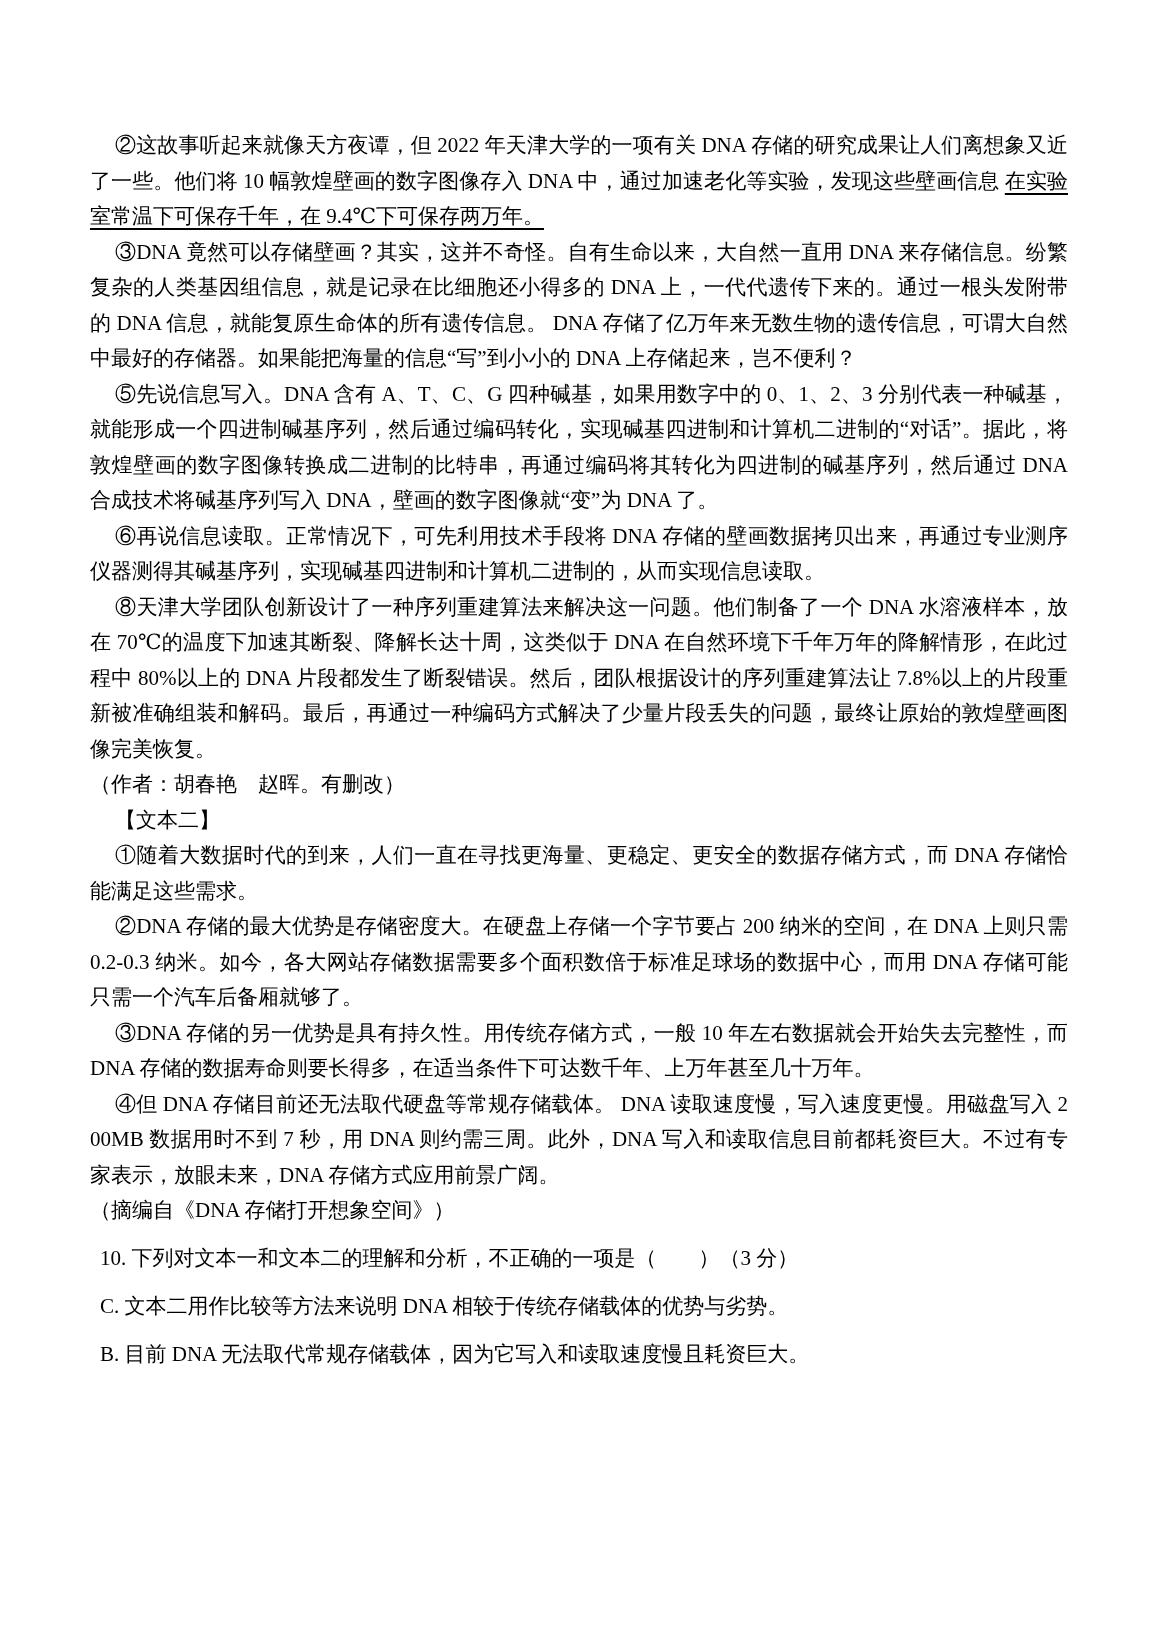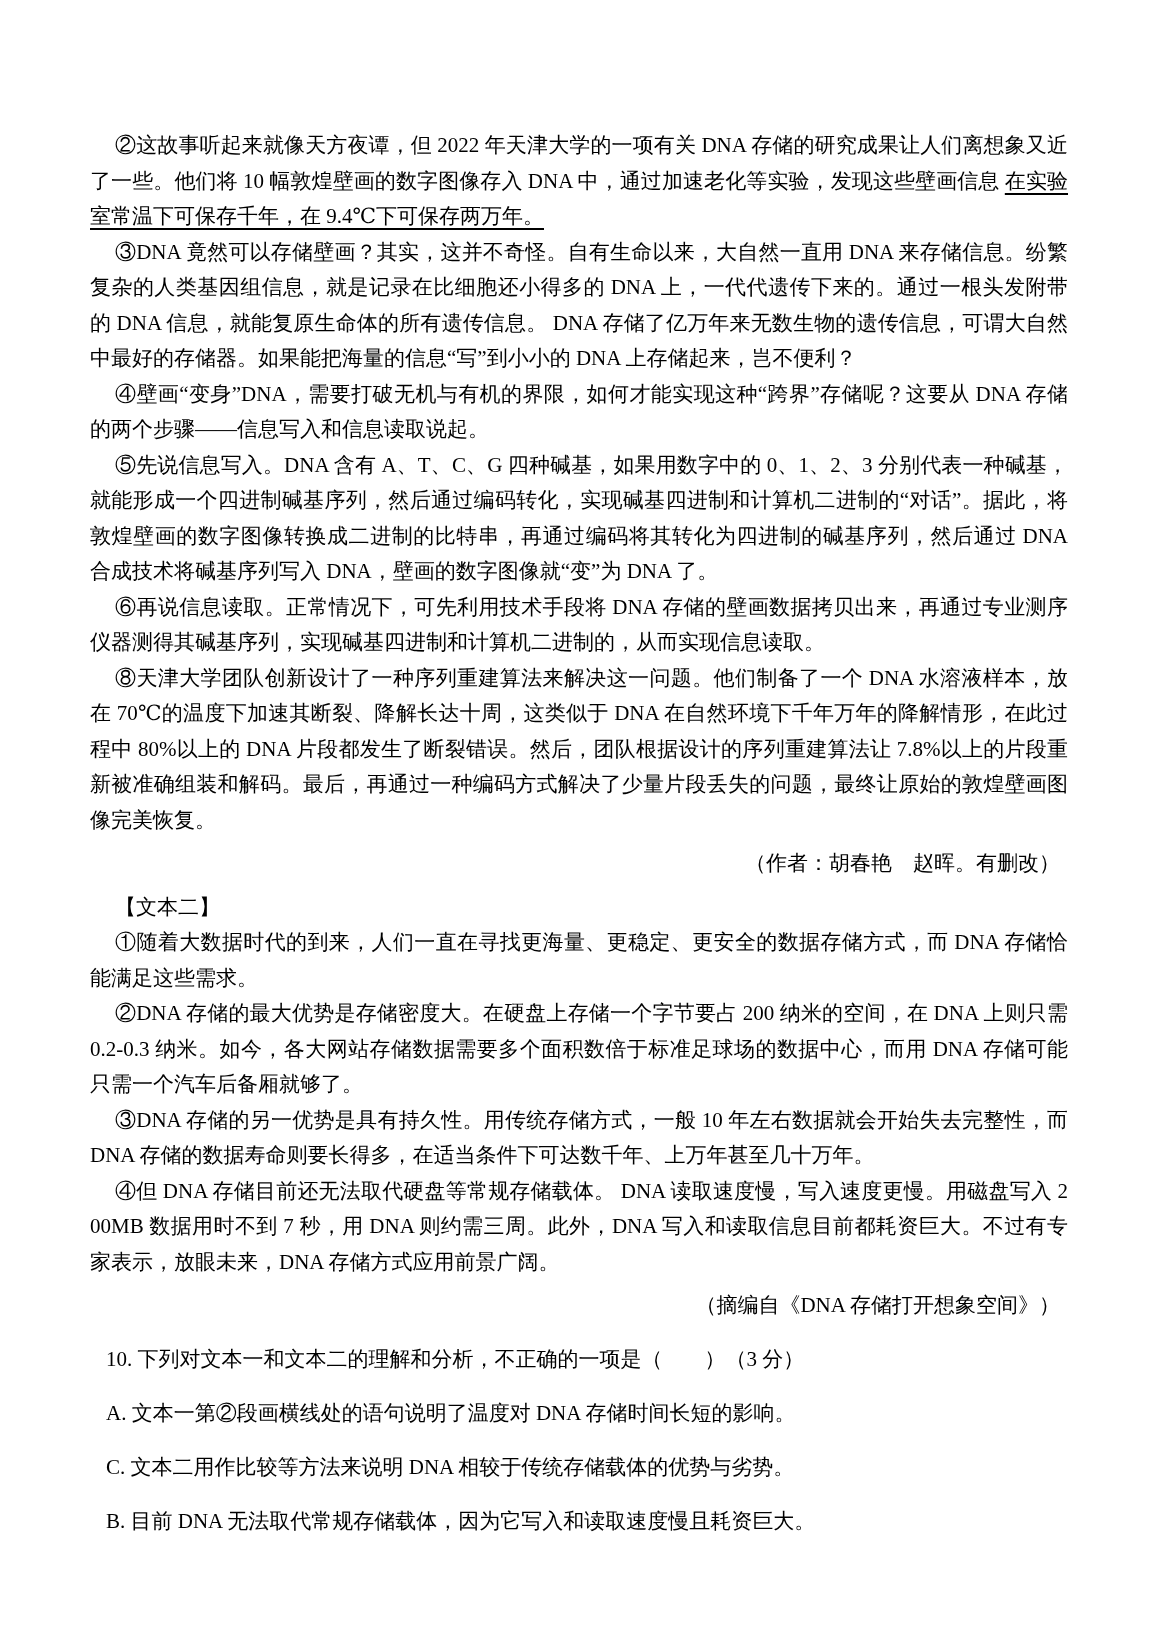--- a/index.html
+++ b/index.html
@@ -20,47 +20,45 @@
     color: #000000;
   }
   .para {
     margin: 0;
     line-height: 35.5px;
     text-align: justify;
     text-indent: 25px;
     word-break: break-all;
   }
   .align-right {
-    margin: 8px;
+    margin: 0;
     line-height: 35.5px;
-    text-align: right;
     text-indent: 0;
   }
   .q-line {
-    margin: 16px;
+    margin: 10px;
     line-height: 38px;
     text-align: justify;
     text-indent: 0;
     word-break: break-all;
   }
   u.uline {
     text-decoration: underline;
     text-underline-offset: 5px;
   }
 </style>
 </head>
 <body>
 
 <div class="page">
 
   <p class="para"><span>②这故事听起来就像天方夜谭，但 2022 年天津大学的一项有关 DNA 存储的研究成果让人们离想象又近了一些。他们将 10 幅敦煌壁画的数字图像存入 DNA 中，通过加速老化等实验，发现这些壁画信息 </span><u class="uline">在实验室常温下可保存千年，在 9.4℃下可保存两万年。</u></p>
 
   <p class="para">③DNA 竟然可以存储壁画？其实，这并不奇怪。自有生命以来，大自然一直用 DNA 来存储信息。纷繁复杂的人类基因组信息，就是记录在比细胞还小得多的 DNA 上，一代代遗传下来的。通过一根头发附带的 DNA 信息，就能复原生命体的所有遗传信息。 DNA 存储了亿万年来无数生物的遗传信息，可谓大自然中最好的存储器。如果能把海量的信息“写”到小小的 DNA 上存储起来，岂不便利？</p>
 
-  <p class="para">④壁画“变身”DNA，需要打破无机与有机的界限，如何才能实现这种“跨界”存储呢？这要从 DNA 存储的两个步骤——信息写入和信息读取说起。</p>
 
   <p class="para">⑤先说信息写入。DNA 含有 A、T、C、G 四种碱基，如果用数字中的 0、1、2、3 分别代表一种碱基，就能形成一个四进制碱基序列，然后通过编码转化，实现碱基四进制和计算机二进制的“对话”。据此，将敦煌壁画的数字图像转换成二进制的比特串，再通过编码将其转化为四进制的碱基序列，然后通过 DNA 合成技术将碱基序列写入 DNA，壁画的数字图像就“变”为 DNA 了。</p>
 
   <p class="para">⑥再说信息读取。正常情况下，可先利用技术手段将 DNA 存储的壁画数据拷贝出来，再通过专业测序仪器测得其碱基序列，实现碱基四进制和计算机二进制的，从而实现信息读取。</p>
 
 
   <p class="para">⑧天津大学团队创新设计了一种序列重建算法来解决这一问题。他们制备了一个 DNA 水溶液样本，放在 70℃的温度下加速其断裂、降解长达十周，这类似于 DNA 在自然环境下千年万年的降解情形，在此过程中 80%以上的 DNA 片段都发生了断裂错误。然后，团队根据设计的序列重建算法让 7.8%以上的片段重新被准确组装和解码。最后，再通过一种编码方式解决了少量片段丢失的问题，最终让原始的敦煌壁画图像完美恢复。</p>
 
   <p class="align-right">（作者：胡春艳　赵晖。有删改）</p>
 
@@ -71,19 +69,18 @@
   <p class="para">②DNA 存储的最大优势是存储密度大。在硬盘上存储一个字节要占 200 纳米的空间，在 DNA 上则只需 0.2-0.3 纳米。如今，各大网站存储数据需要多个面积数倍于标准足球场的数据中心，而用 DNA 存储可能只需一个汽车后备厢就够了。</p>
 
   <p class="para">③DNA 存储的另一优势是具有持久性。用传统存储方式，一般 10 年左右数据就会开始失去完整性，而 DNA 存储的数据寿命则要长得多，在适当条件下可达数千年、上万年甚至几十万年。</p>
 
   <p class="para">④但 DNA 存储目前还无法取代硬盘等常规存储载体。 DNA 读取速度慢，写入速度更慢。用磁盘写入 200MB 数据用时不到 7 秒，用 DNA 则约需三周。此外，DNA 写入和读取信息目前都耗资巨大。不过有专家表示，放眼未来，DNA 存储方式应用前景广阔。</p>
 
   <p class="align-right">（摘编自《DNA 存储打开想象空间》）</p>
 
   <p class="q-line">10. 下列对文本一和文本二的理解和分析，不正确的一项是（　　）（3 分）</p>
 
-  <p class="q-line">A. 文本一第②段画横线处的语句说明了温度对 DNA 存储时间长短的影响。</p>
 
   <p class="q-line">C. 文本二用作比较等方法来说明 DNA 相较于传统存储载体的优势与劣势。</p>
 
   <p class="q-line">B. 目前 DNA 无法取代常规存储载体，因为它写入和读取速度慢且耗资巨大。</p>
 
 </div>
 
 </body></html>

